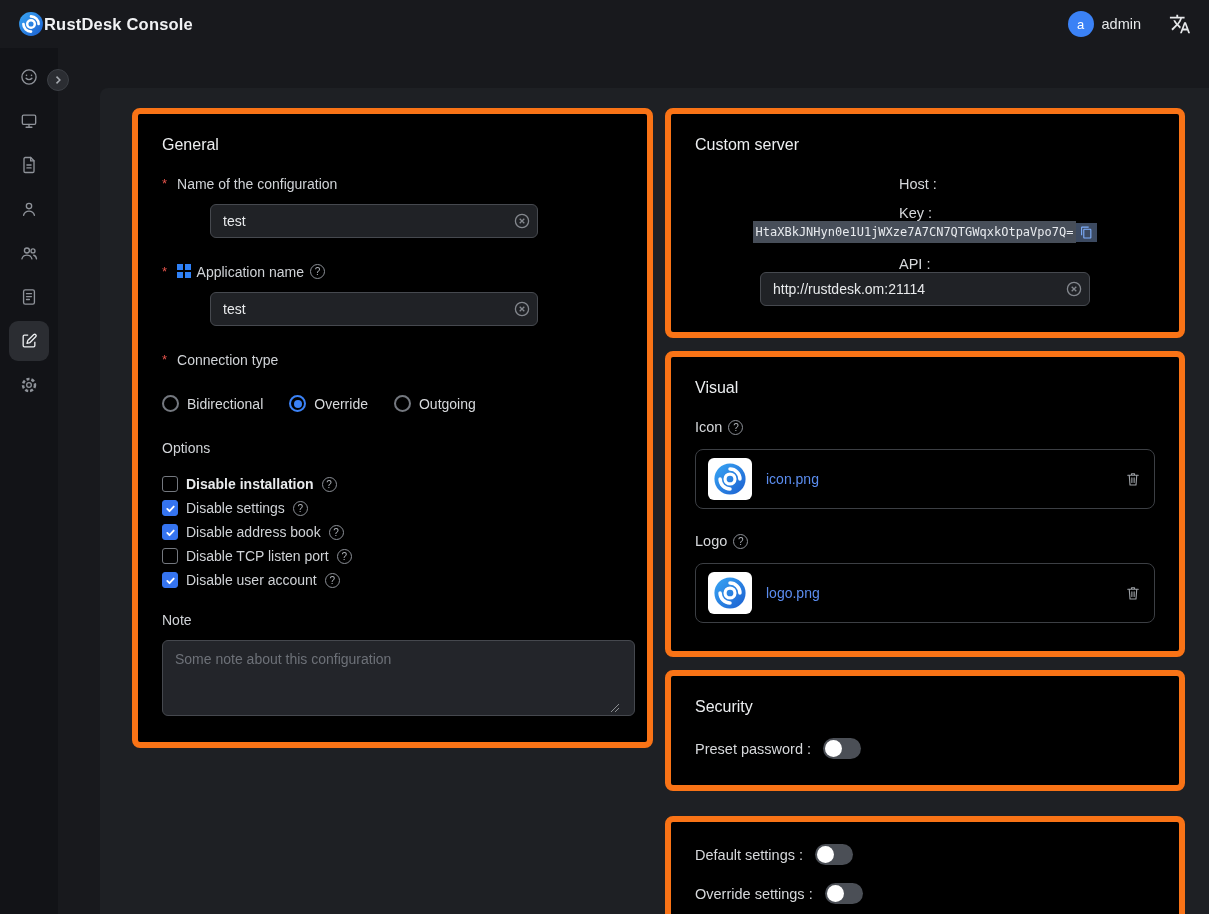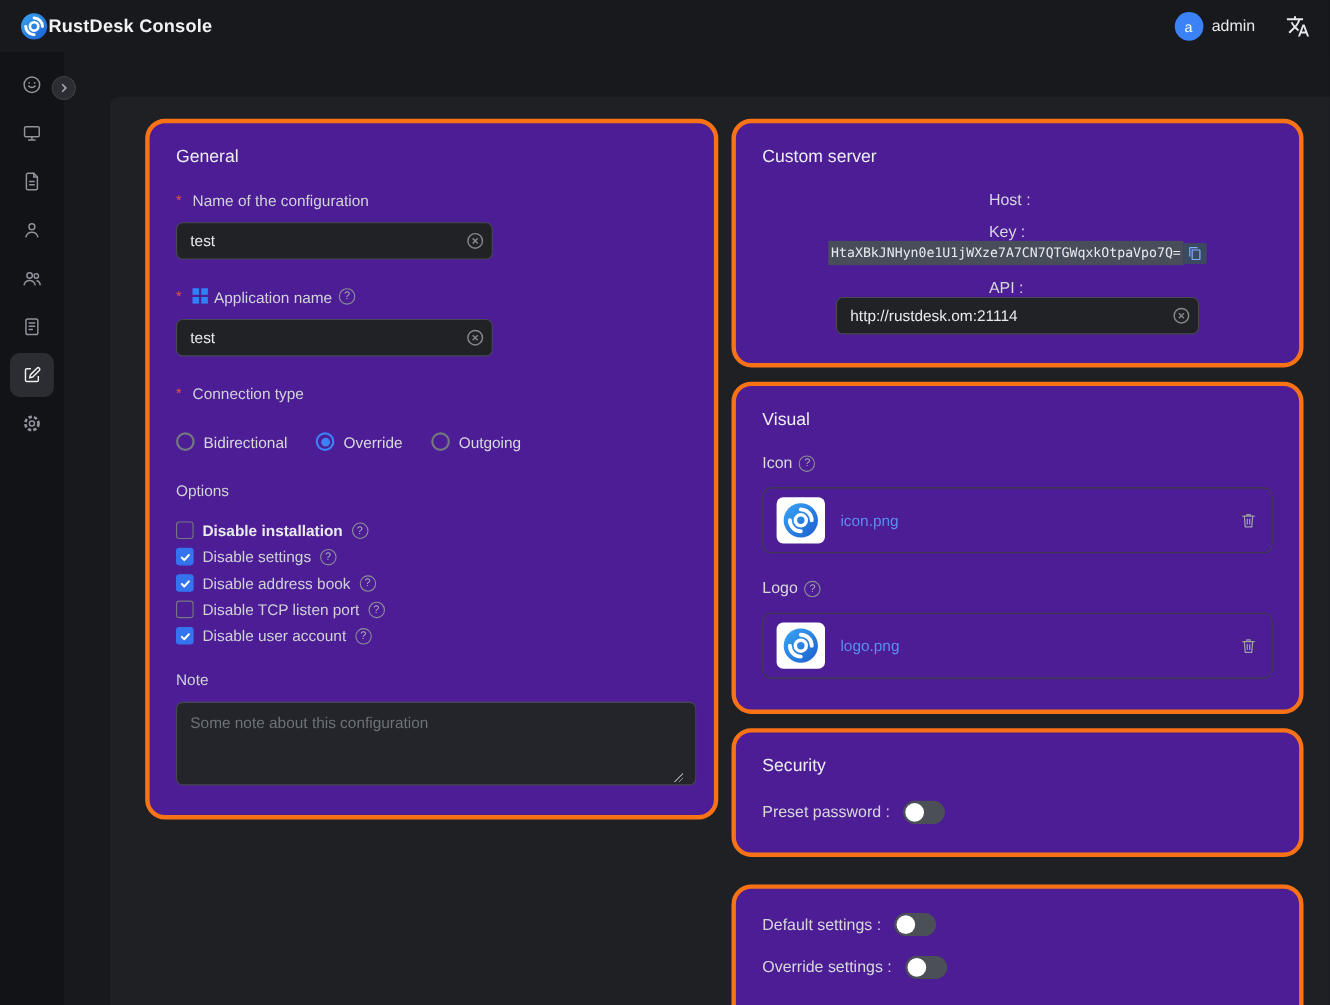--- a/index.html
+++ b/index.html
@@ -32,32 +32,32 @@
     display:flex; align-items:center; justify-content:center; cursor:pointer; z-index:5; }
   .collapse-btn svg { width:12px; height:12px; }
 
   .main { flex:1; background:#18191d; }
   .panel { margin-left:42px; margin-top:40px; height:826px; background:#1e2024;
     border-top-left-radius:8px; padding:20px 24px 0 32px; display:flex; gap:12px;
     overflow:hidden; }
   .col-left { width:521px; flex-shrink:0; }
   .col-right { flex:1; }
 
-  .card { background:#4c1d95; border:4px solid #f97316; border-radius:18px;
+  .card { background:#000000; border:6px solid #f97316; border-radius:8px;
     padding:22px 24px; margin-bottom:13px; }
   .card-title { font-size:16px; font-weight:400; color:#eceef0; margin-bottom:22px; }
 
   
   .field-label { font-size:14px; color:#d0d3d7; display:flex; align-items:flex-start; gap:6px;
     margin-bottom:12px; }
   .req::before { content:"*"; color:#e5534b; margin-right:4px; font-size:13px; }
   .help { width:15px; height:15px; border:1px solid #8b8f96; border-radius:50%;
     color:#aeb2b8; font-size:10px; display:inline-flex; align-items:center;
     justify-content:center; cursor:pointer; flex-shrink:0; }
-  .text-input { position:relative; width:288px; margin-bottom:26px; }
+  .text-input { position:relative; width:328px; margin-bottom:26px;margin-left:48px; }
   .text-input input { width:100%; height:34px; background:#202226; border:1px solid #46494f;
     border-radius:6px; color:#e8eaec; font-size:14px; padding:0 30px 0 12px;
     font-family:"Liberation Sans", sans-serif; outline:none; }
   .clear-btn { position:absolute; right:8px; top:50%; transform:translateY(-50%);
     width:16px; height:16px; color:#84888e; cursor:pointer; }
   .clear-btn svg { width:16px; height:16px; display:block; }
 
   .win-logo { display:inline-grid; grid-template-columns:6px 6px; grid-template-rows:6px 6px;
     gap:1.5px; }
   .win-logo span { background:#2f81f7; }

